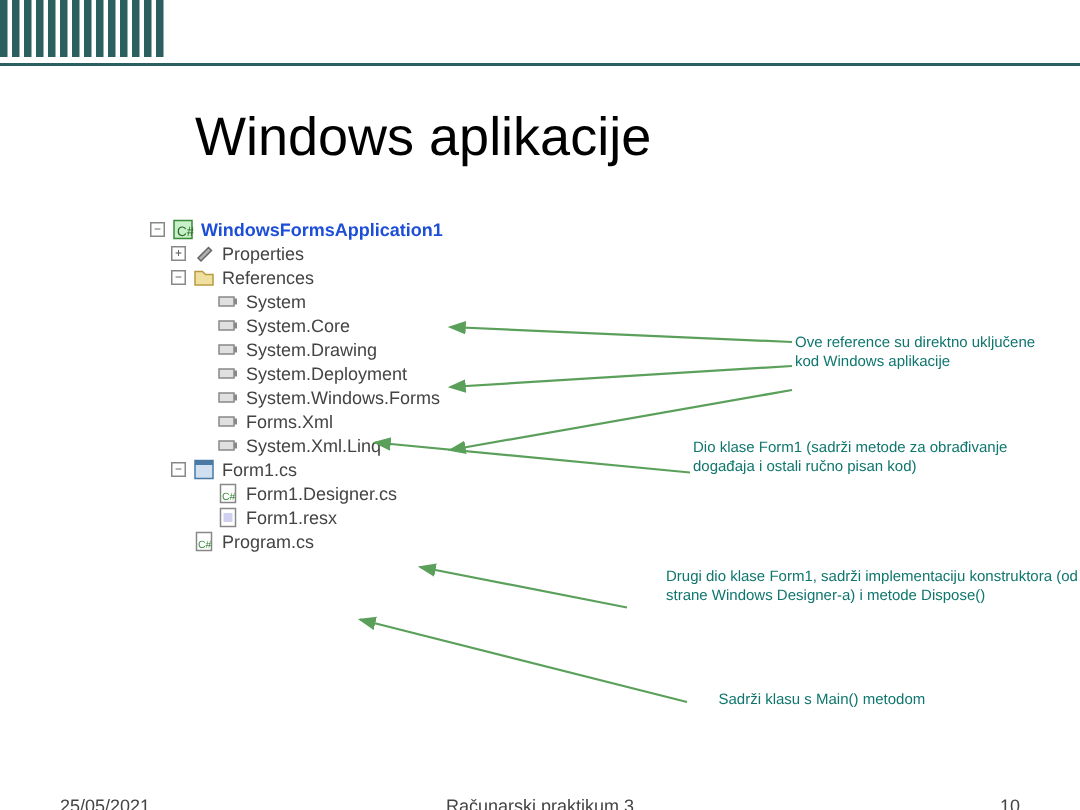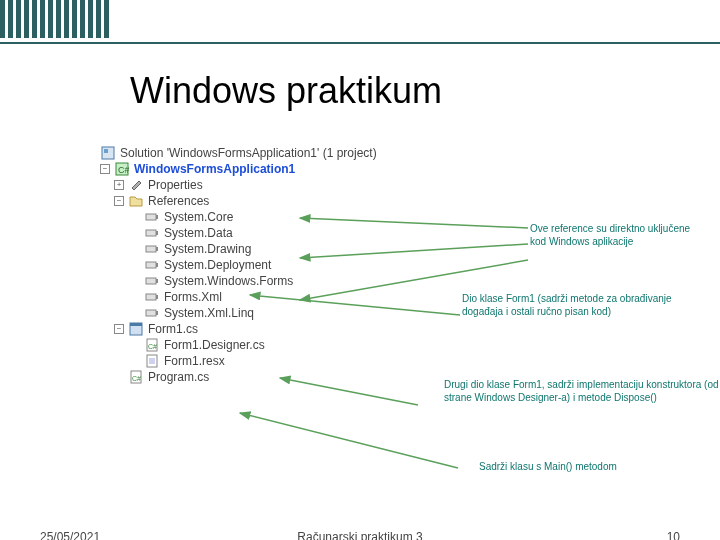--- a/index.html
+++ b/index.html
@@ -117,33 +117,24 @@
     <div class="bar"></div>
   <div class="bar"></div>
     <div class="bar"></div>
     <div class="bar"></div>
     <div class="bar"></div>
   <div class="bar"></div>
     <div class="bar"></div>
 </div>
 <div class="hr"></div>
 
-<h1 class="title">Windows praktikum</h1>
+<h1 class="title">Windows aplikacije</h1>
 
 <div class="tree">
 
-  <div class="tree-row">
-    <span class="icon">
-      <svg width="14" height="14">
-          <rect x="1" y="1" width="12" height="12" fill="#d9e6f2" stroke="#4a79a5"></rect>
-          <rect x="3" y="3" width="4" height="4" fill="#6aa0cf"></rect>
-        </svg>
-    </span>
-    <span>Solution 'WindowsFormsApplication1' (1 project)</span>
-  </div>
 
   <div class="tree-row">
     <span class="expander">−</span>
     <span class="icon">
       <svg width="14" height="14">
           <rect x="1" y="1" width="12" height="12" fill="#c8f0c8" stroke="#3a8a3a"></rect>
           <text x="3" y="11" font-size="9" fill="#2a6a2a">C#</text>
         </svg>
     </span>
     <span class="bold">WindowsFormsApplication1</span>
@@ -172,31 +163,31 @@
   </div>
 
   <div class="tree-row">
       <span class="ind" style="width:44px"></span>
       <span class="icon">
         <svg width="14" height="12">
           <rect x="1" y="3" width="10" height="6" fill="#e0e0e0" stroke="#888"></rect>
           <rect x="11" y="4" width="2" height="4" fill="#888"></rect>
         </svg>
       </span>
+      <span>System</span>
+    </div>
+  <div class="tree-row">
+      <span class="ind" style="width:44px"></span>
+      <span class="icon">
+        <svg width="14" height="12">
+          <rect x="1" y="3" width="10" height="6" fill="#e0e0e0" stroke="#888"></rect>
+          <rect x="11" y="4" width="2" height="4" fill="#888"></rect>
+        </svg>
+      </span>
       <span>System.Core</span>
-    </div>
-  <div class="tree-row">
-      <span class="ind" style="width:44px"></span>
-      <span class="icon">
-        <svg width="14" height="12">
-          <rect x="1" y="3" width="10" height="6" fill="#e0e0e0" stroke="#888"></rect>
-          <rect x="11" y="4" width="2" height="4" fill="#888"></rect>
-        </svg>
-      </span>
-      <span>System.Data</span>
     </div>
   <div class="tree-row">
       <span class="ind" style="width:44px"></span>
       <span class="icon">
         <svg width="14" height="12">
           <rect x="1" y="3" width="10" height="6" fill="#e0e0e0" stroke="#888"></rect>
           <rect x="11" y="4" width="2" height="4" fill="#888"></rect>
         </svg>
       </span>
       <span>System.Drawing</span>

